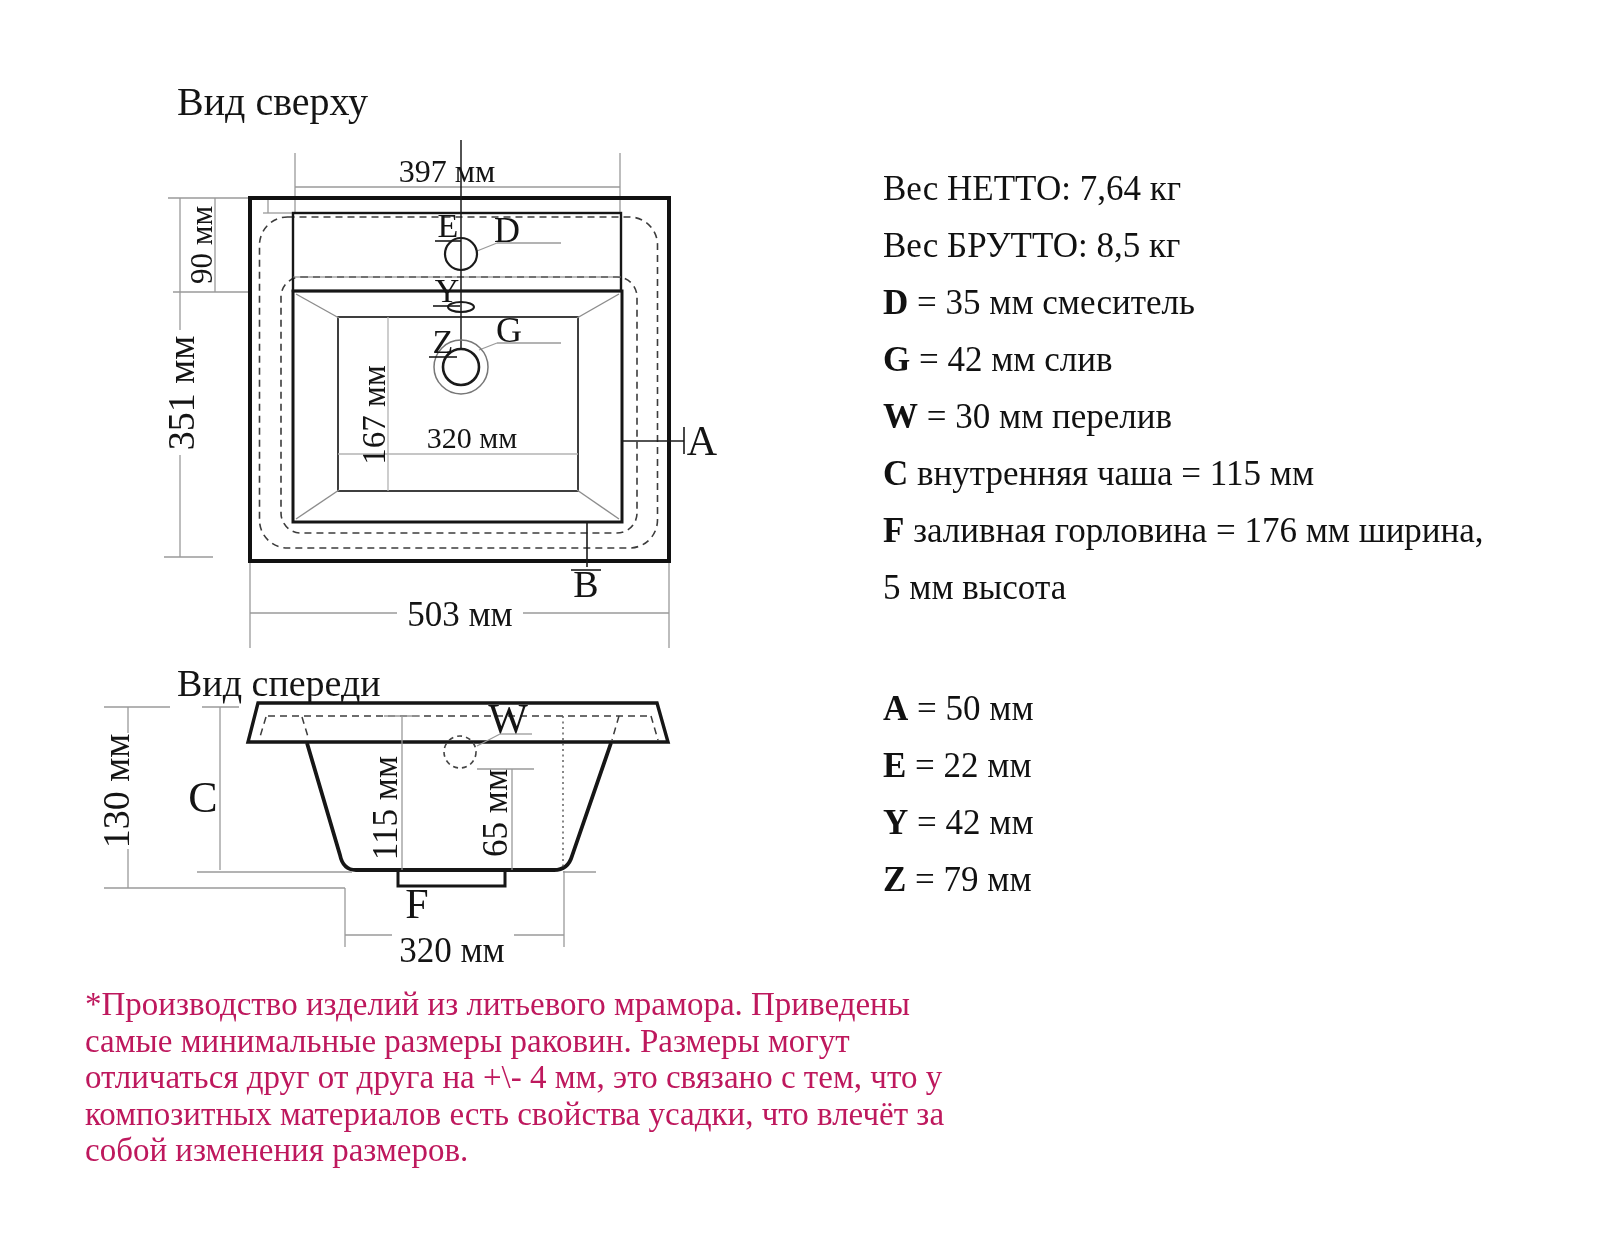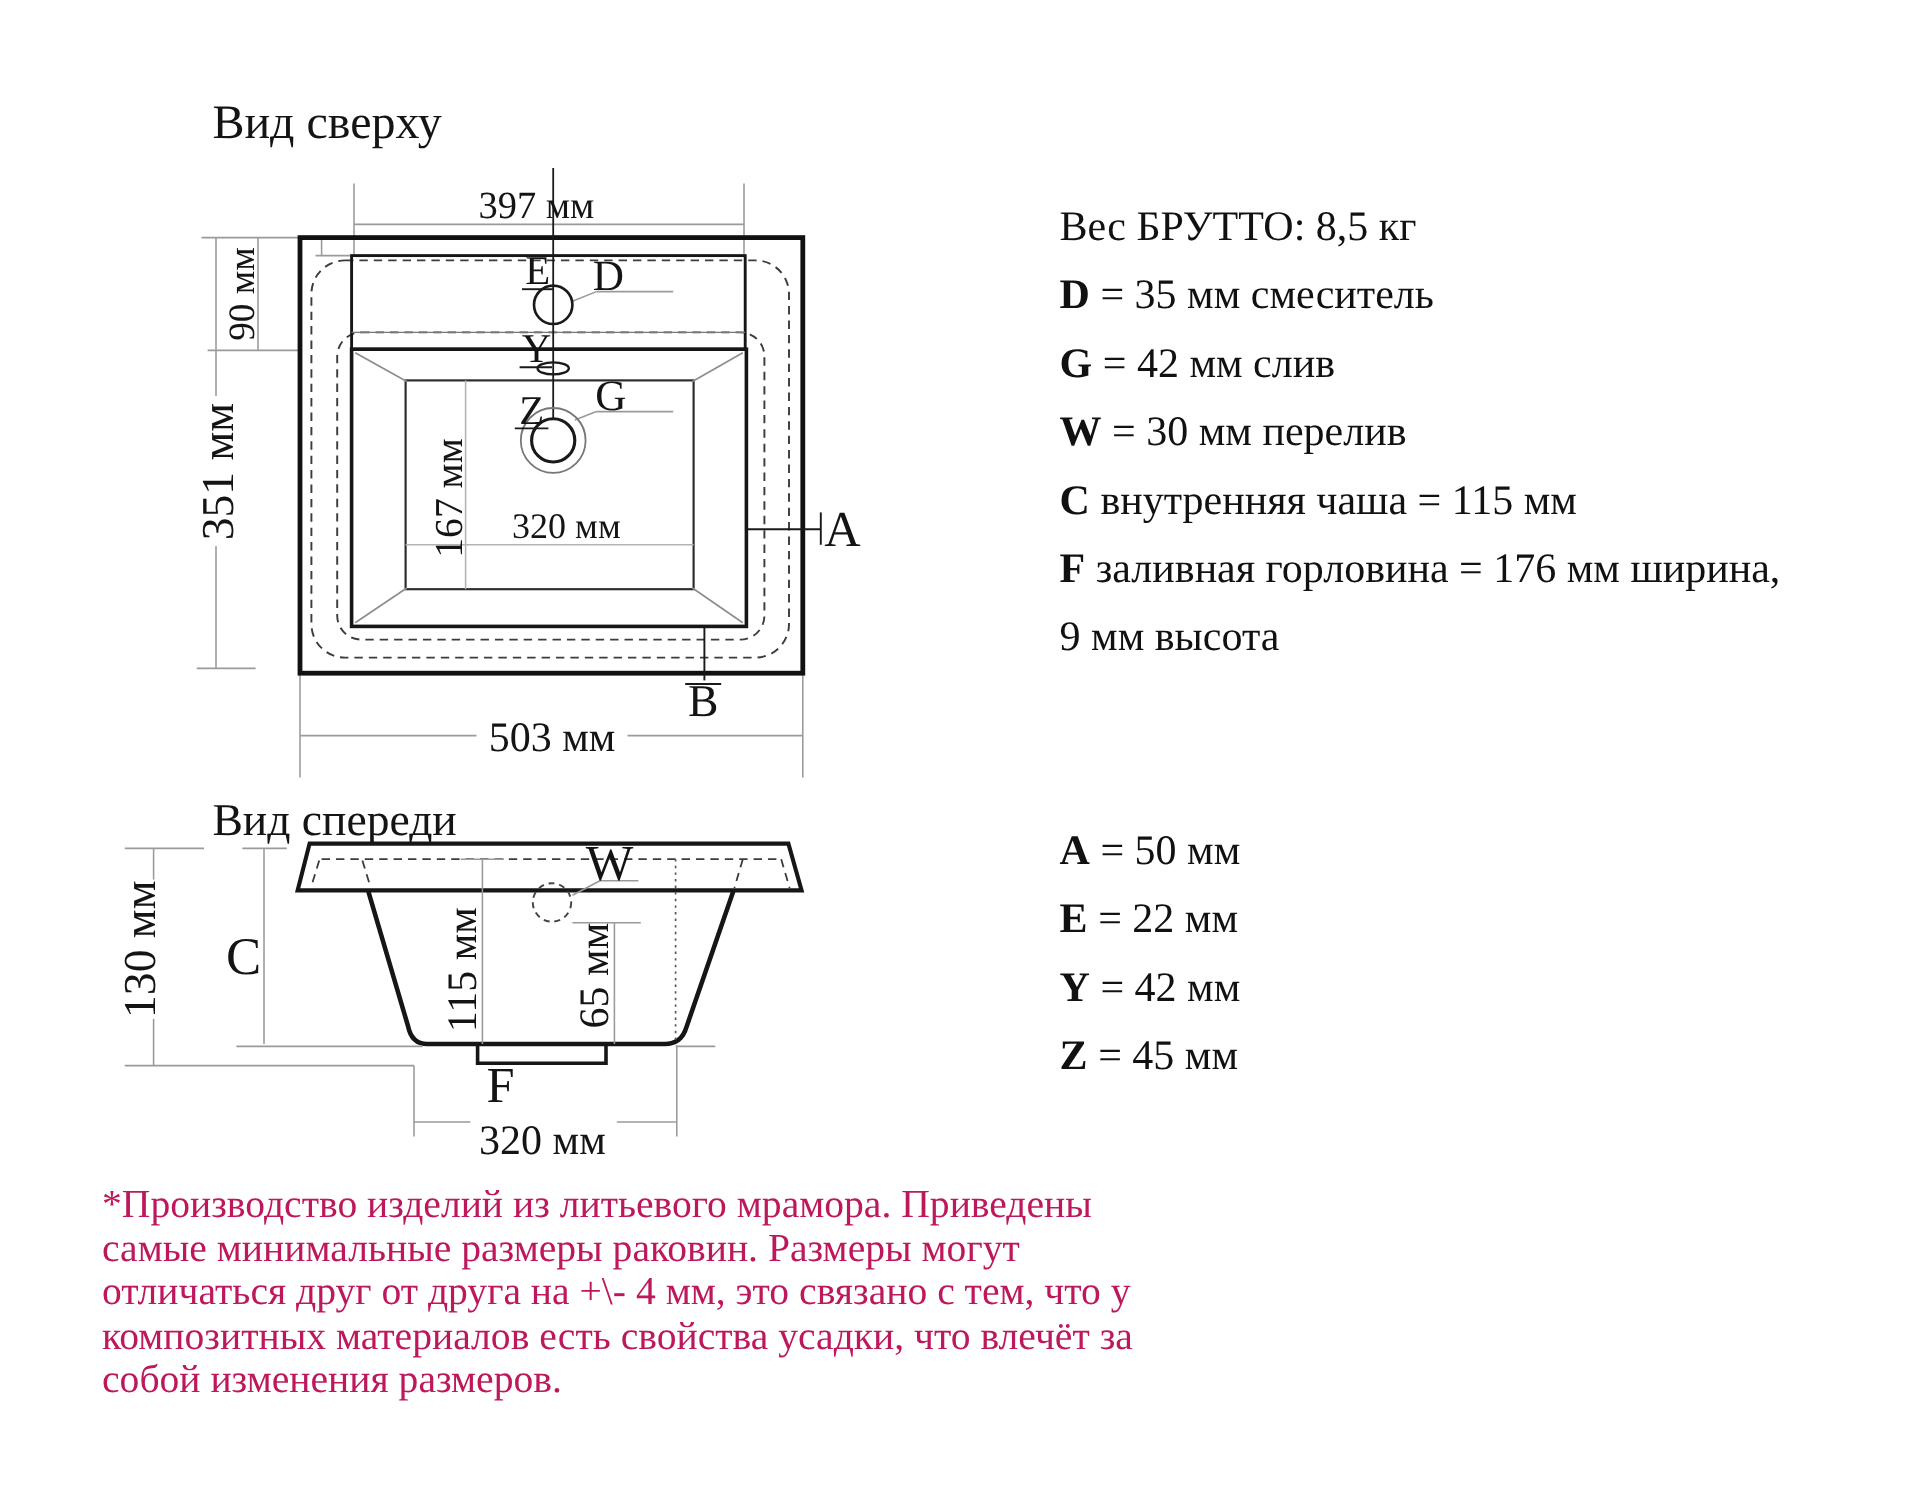--- a/index.html
+++ b/index.html
@@ -134,34 +134,35 @@
       <text x="203" y="812" font-size="44" text-anchor="middle">C</text>
       <text x="417" y="918" font-size="42" text-anchor="middle">F</text>
       <text transform="translate(129,791) rotate(-90)" font-size="38" text-anchor="middle">130 мм</text>
       <text transform="translate(397,808) rotate(-90)" font-size="35" text-anchor="middle">115 мм</text>
       <text transform="translate(507,813) rotate(-90)" font-size="35" text-anchor="middle">65 мм</text>
       <text x="452" y="962" font-size="35" text-anchor="middle">320 мм</text>
     </g>
   </svg>
 
   <div class="specs" style="left:883px;top:160px;">
+    <div><b></b><span>Вес НЕТТО: 7,64 кг</span></div>
     <div><b></b><span>Вес БРУТТО: 8,5 кг</span></div>
     <div><b>D</b><span> = 35 мм смеситель</span></div>
     <div><b>G</b><span> = 42 мм слив</span></div>
     <div><b>W</b><span> = 30 мм перелив</span></div>
     <div><b>C</b><span> внутренняя чаша = 115 мм</span></div>
     <div><b>F</b><span> заливная горловина = 176 мм ширина,</span></div>
-    <div><b></b><span>9 мм высота</span></div>
+    <div><b></b><span>5 мм высота</span></div>
   </div>
 
   <div class="specs" style="left:883px;top:680px;">
     <div><b>A</b><span> = 50 мм</span></div>
     <div><b>E</b><span> = 22 мм</span></div>
     <div><b>Y</b><span> = 42 мм</span></div>
-    <div><b>Z</b><span> = 45 мм</span></div>
+    <div><b>Z</b><span> = 79 мм</span></div>
   </div>
 
   <div class="footnote" style="left:85px;top:986px;">
     <div>*Производство изделий из литьевого мрамора. Приведены</div>
     <div>самые минимальные размеры раковин. Размеры могут</div>
     <div>отличаться друг от друга на +\- 4 мм, это связано с тем, что у</div>
     <div>композитных материалов есть свойства усадки, что влечёт за</div>
     <div>собой изменения размеров.</div>
   </div>
 

